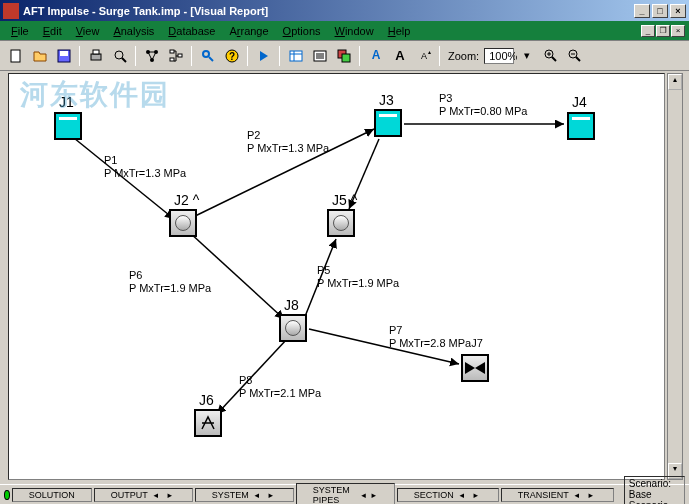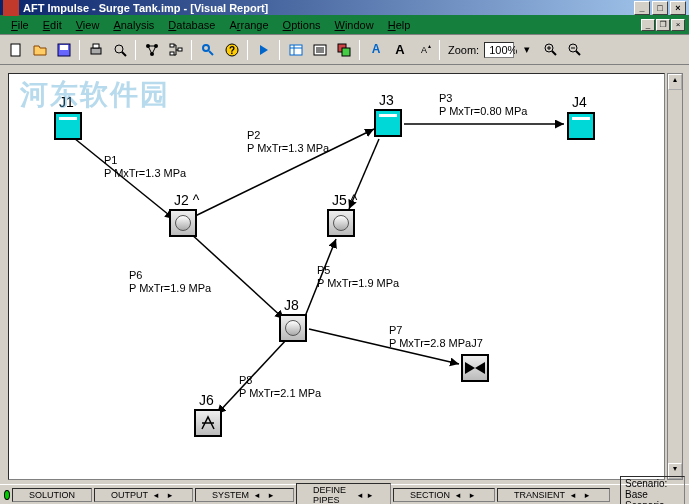--- a/index.html
+++ b/index.html
@@ -1,18 +1,18 @@
 <!DOCTYPE html>
 <html><head>
 <meta charset="utf-8">
 <style>
 * { box-sizing: border-box; margin: 0; padding: 0; }
 body { font-family: Tahoma, sans-serif; font-size: 11px; background: #d4d0c8; width: 689px; height: 504px; overflow: hidden; position: relative; }
 
-.titlebar { background: linear-gradient(to right, #0a246a, #a6caf0); color: #fff; height: 15px; display: flex; align-items: center; padding: 0 3px; }
+.titlebar { background: linear-gradient(to right, #0a246a, #a6caf0); color: #fff; height: 21px; display: flex; align-items: center; padding: 0 3px; }
 .titlebar .icon { width: 16px; height: 16px; background: #c0392b; margin-right: 4px; }
 .titlebar .title { flex: 1; font-weight: bold; font-size: 11px; }
 .titlebar .win-btns { display: flex; gap: 2px; }
 .titlebar .win-btn { width: 16px; height: 14px; background: #d4d0c8; border: 1px solid #fff; border-right-color: #404040; border-bottom-color: #404040; display: flex; align-items: center; justify-content: center; font-size: 9px; font-weight: bold; color: #000; }
 
 .menubar { background: #15803d; height: 20px; display: flex; align-items: center; padding: 0 4px; border-bottom: 1px solid #808080; }
 .menubar .mi { padding: 2px 7px; cursor: default; }
 .menubar .mi u { text-decoration: underline; }
 .menubar .mdi-btns { margin-left: auto; display: flex; gap: 1px; }
 .menubar .mdi-btn { width: 14px; height: 12px; background: #d4d0c8; border: 1px solid #fff; border-right-color: #404040; border-bottom-color: #404040; font-size: 8px; display: flex; align-items: center; justify-content: center; }
@@ -275,21 +275,21 @@
       <span>OUTPUT</span>
       <span class="sb-nav">◂</span>
       <span class="sb-nav">▸</span>
     </div>
   <div class="sb-tab">
       <span>SYSTEM</span>
       <span class="sb-nav">◂</span>
       <span class="sb-nav">▸</span>
     </div>
   <div class="sb-tab">
-      <span>DEFINE PIPES</span>
+      <span>SYSTEM PIPES</span>
       <span class="sb-nav">◂</span>
       <span class="sb-nav">▸</span>
     </div>
   <div class="sb-tab">
       <span>SECTION</span>
       <span class="sb-nav">◂</span>
       <span class="sb-nav">▸</span>
     </div>
   <div class="sb-tab">
       <span>TRANSIENT</span>

